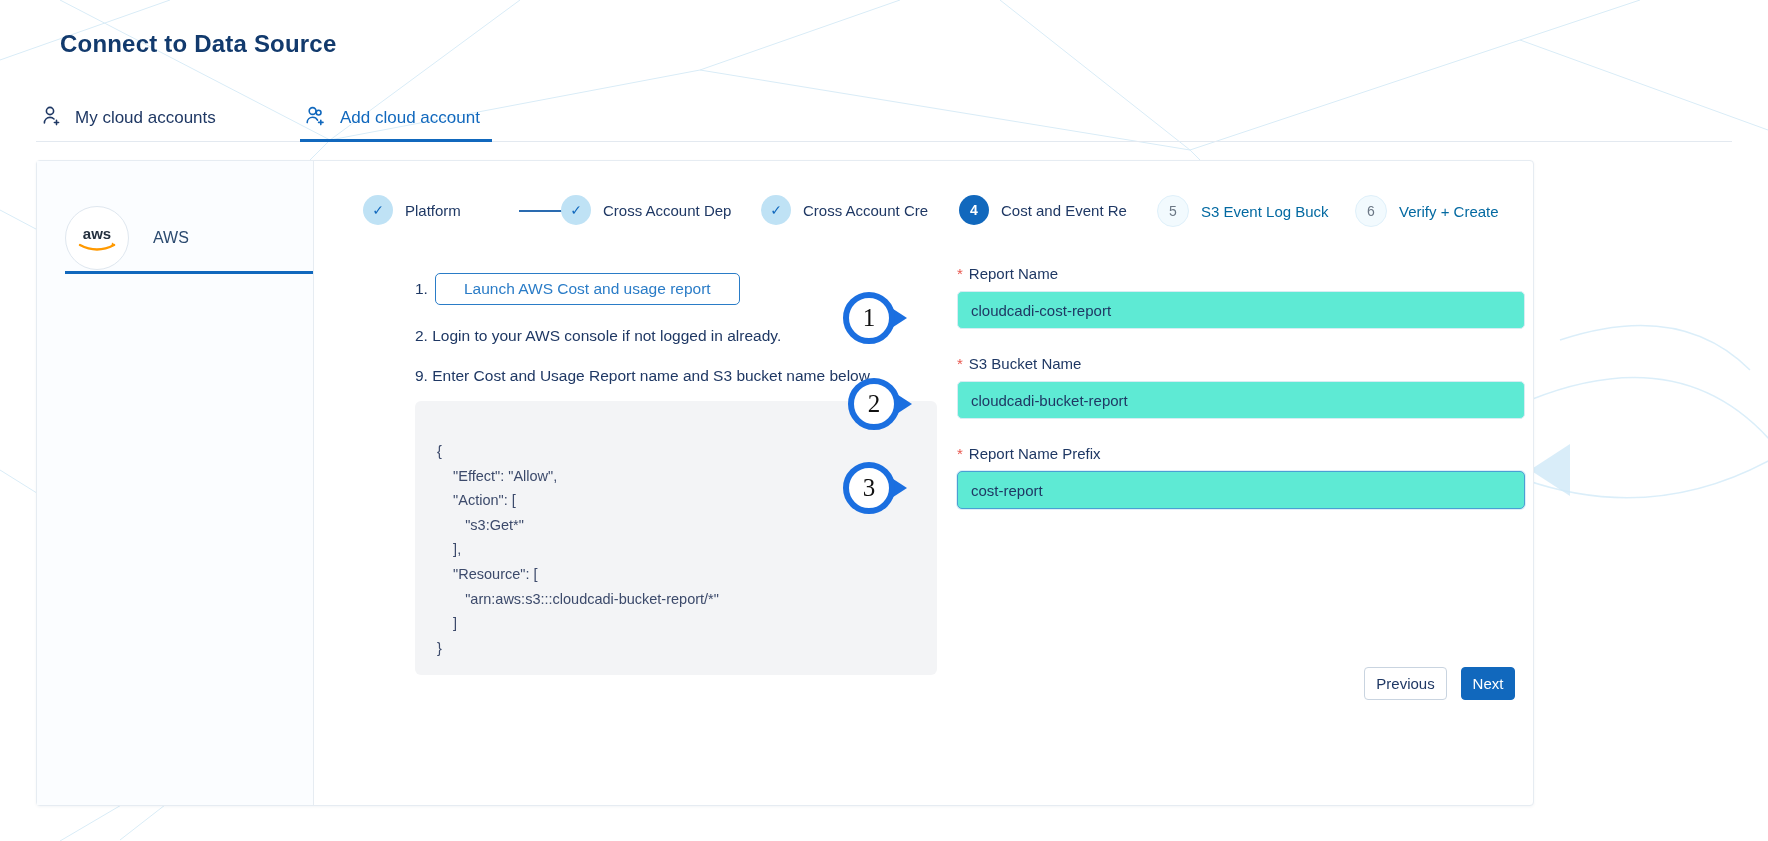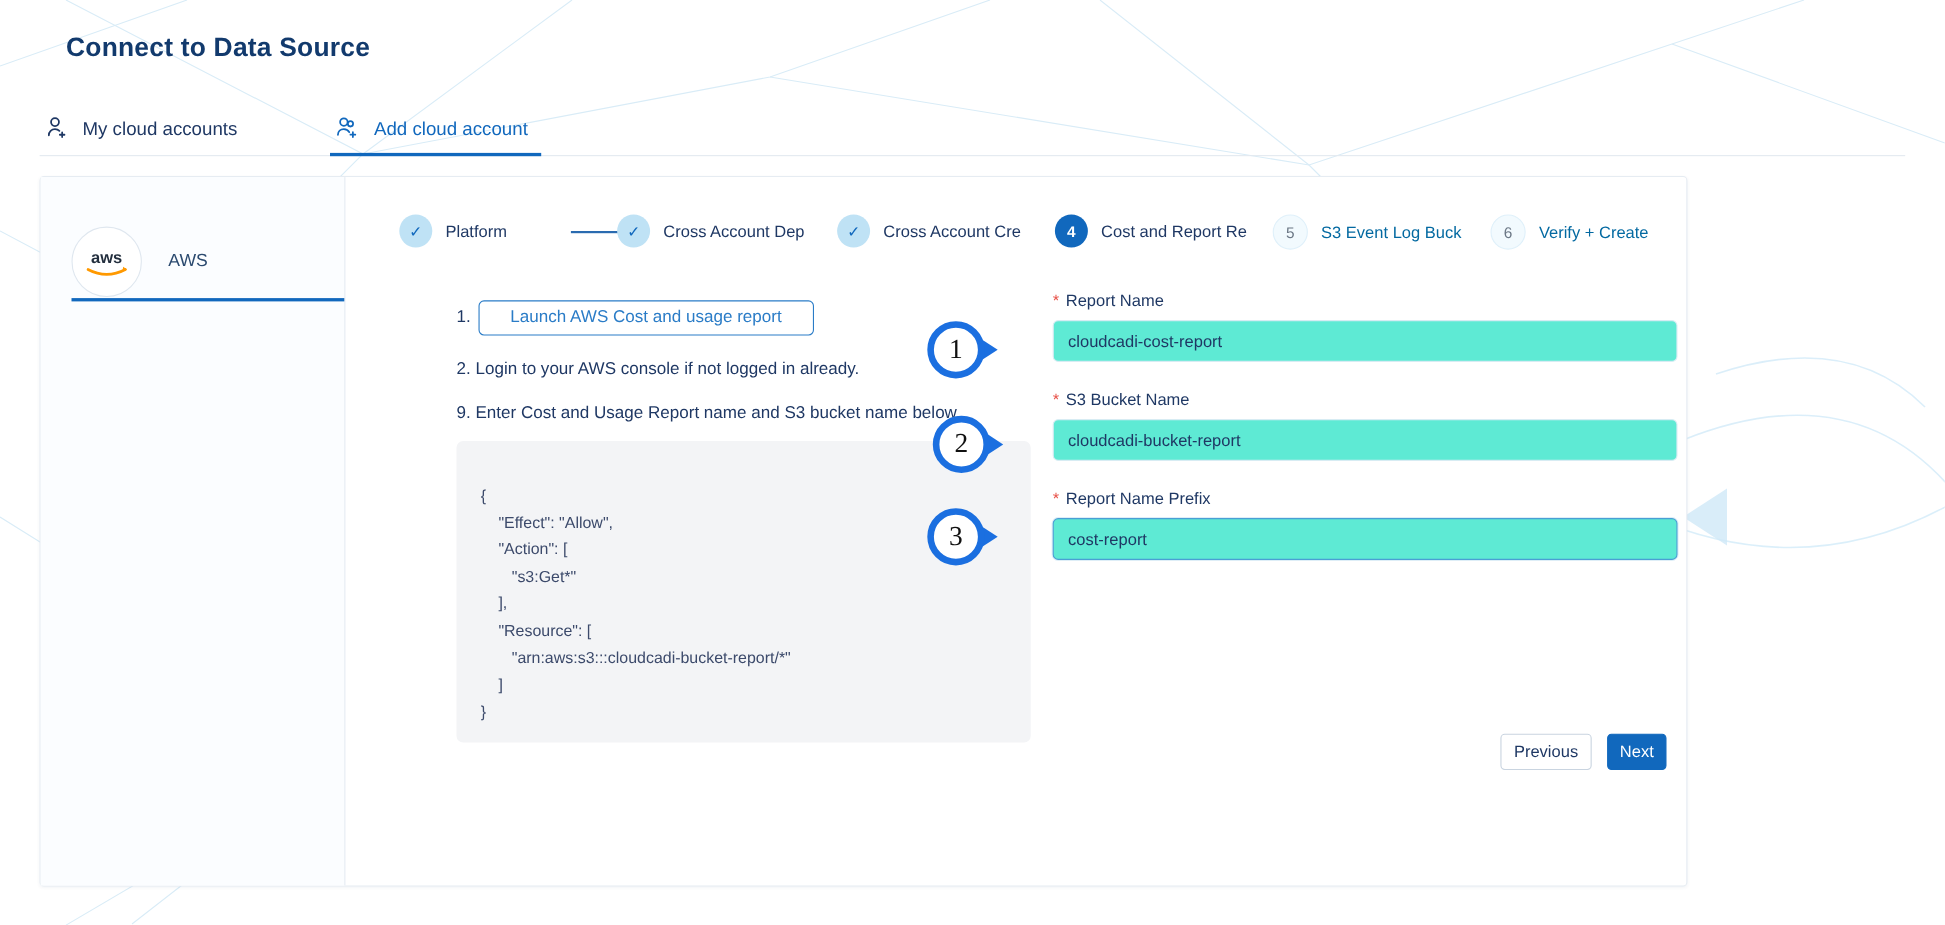--- a/index.html
+++ b/index.html
@@ -217,21 +217,21 @@
         <span class="step-label l-done">Cross Account Dep</span>
       </div>
 
       <div class="step" style="left:424px;">
         <span class="step-circle c-done">✓</span>
         <span class="step-label l-done clip-1">Cross Account Cre</span>
       </div>
 
       <div class="step" style="left:622px;">
         <span class="step-circle c-active">4</span>
-        <span class="step-label l-active clip-2">Cost and Report Re</span>
+        <span class="step-label l-active clip-2">Cost and Event Re</span>
       </div>
 
       <div class="step" style="left:820px;">
         <span class="step-circle c-todo">5</span>
         <span class="step-label l-todo clip-2">S3 Event Log Buck</span>
       </div>
 
       <div class="step" style="left:1018px;">
         <span class="step-circle c-todo">6</span>
         <span class="step-label l-todo">Verify + Create</span>

